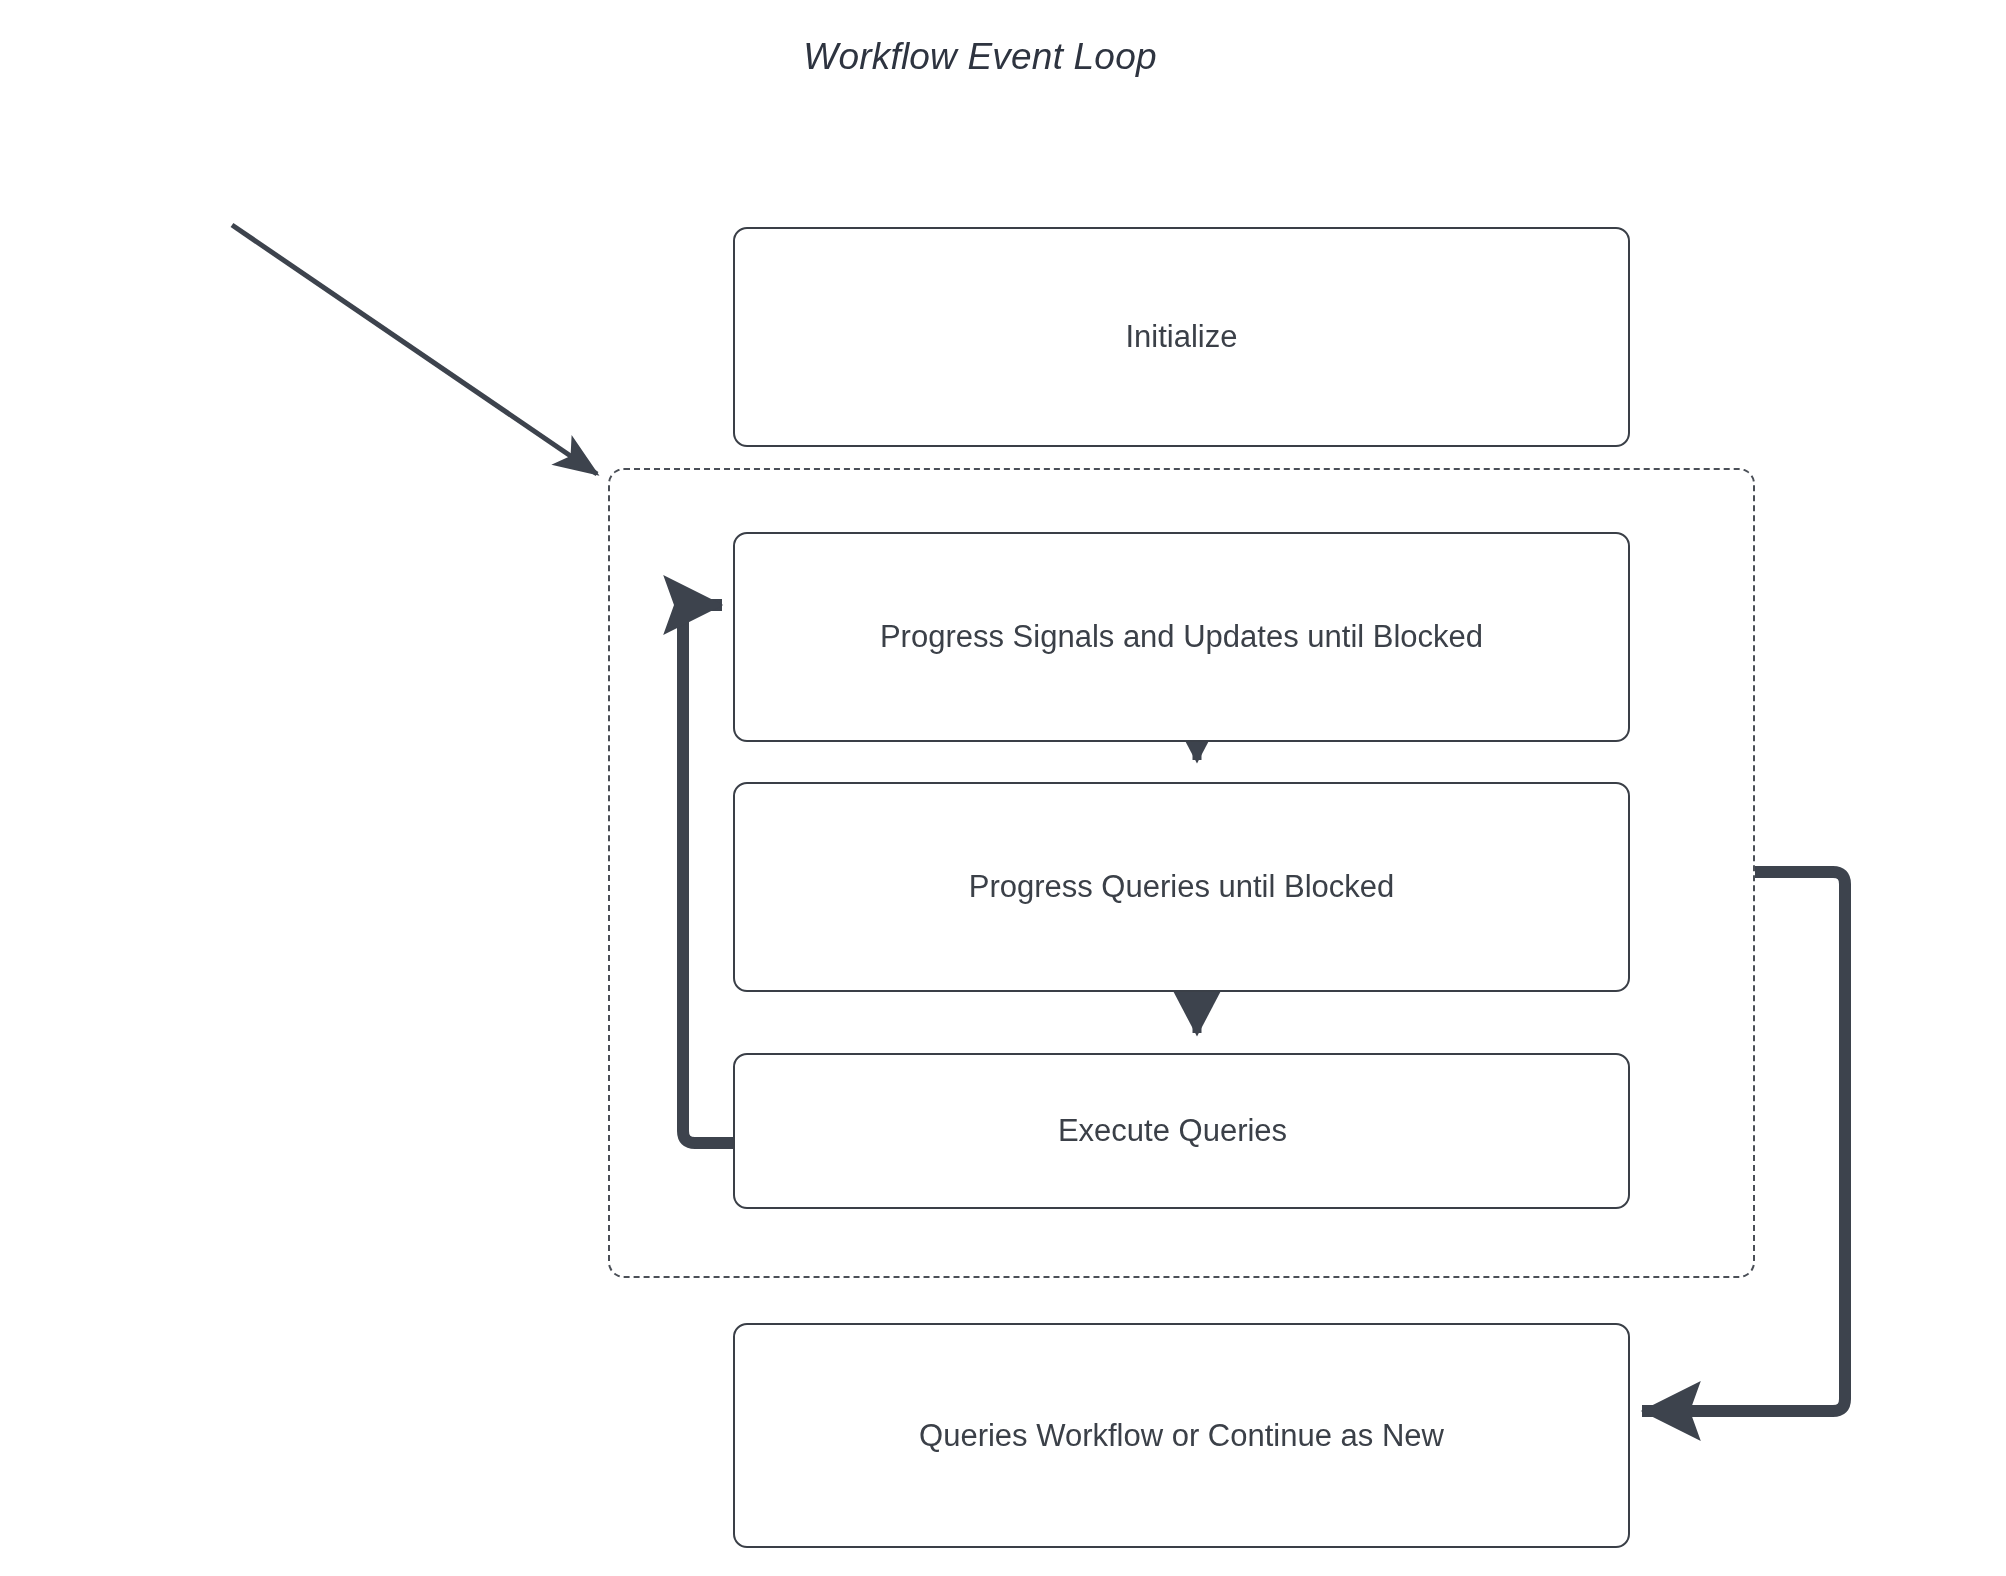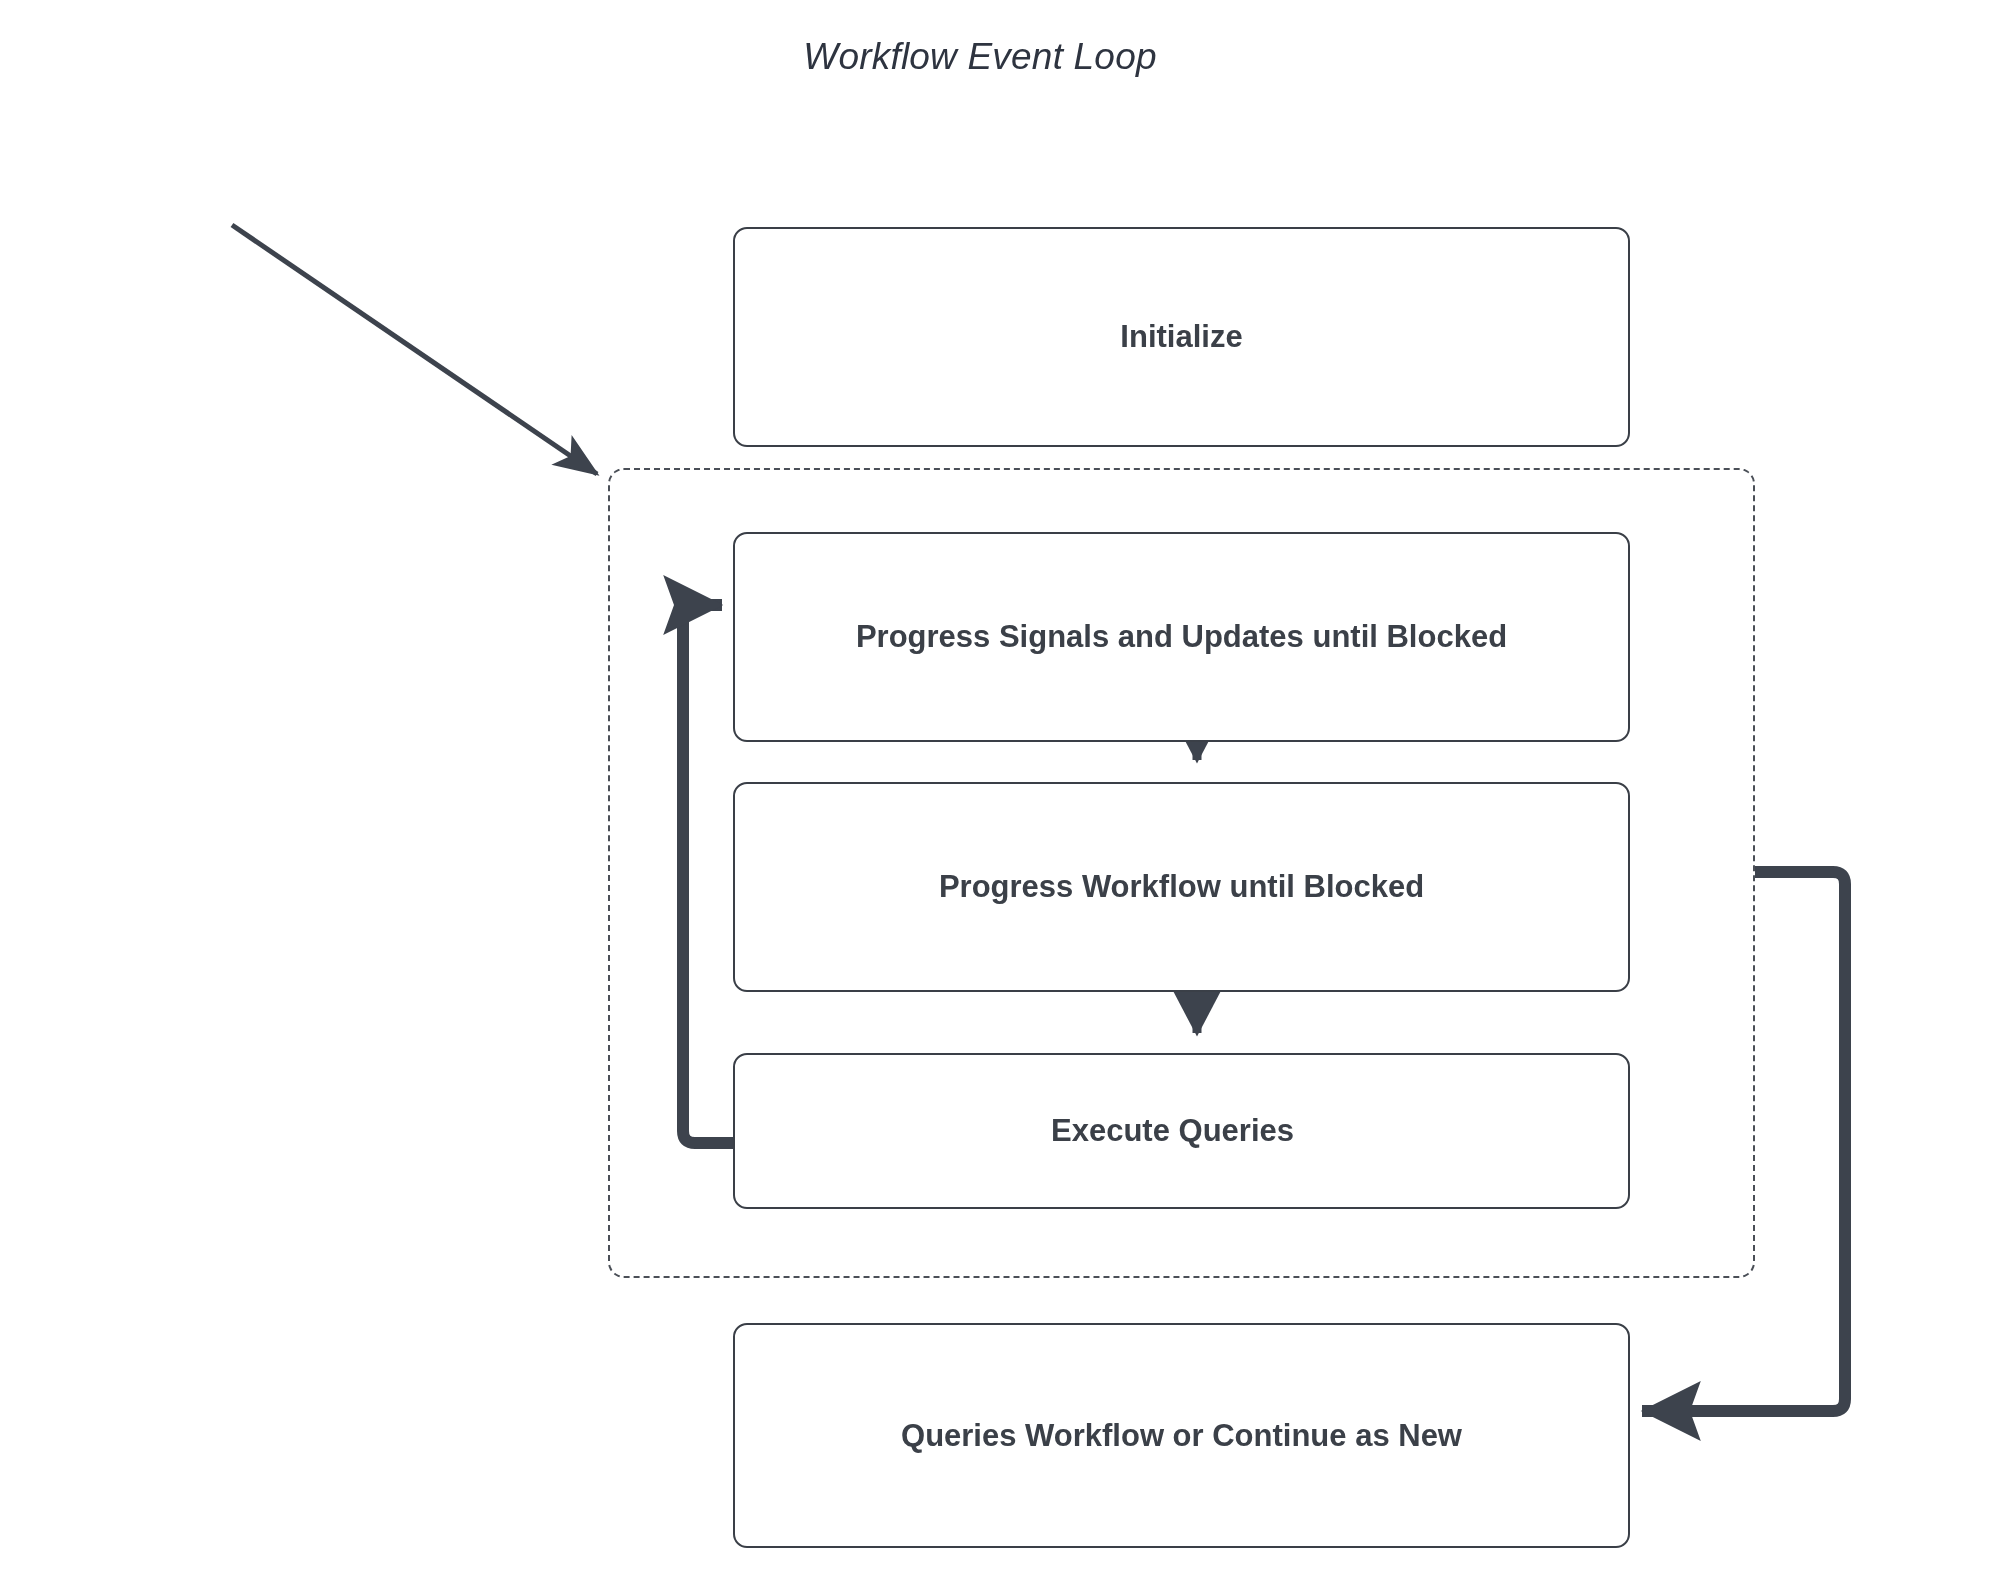--- a/index.html
+++ b/index.html
@@ -53,21 +53,20 @@
     border: 2px solid #3a3f47;
     border-radius: 14px;
     background: #ffffff;
     display: flex;
     align-items: center;
     justify-content: center;
     text-align: center;
     font-size: 31px;
     color: #3b4048;
     padding: 0 26px;
-    font-weight: bold;
   }
   .loop-container {
     position: absolute;
     box-sizing: border-box;
     border: 2px dashed #4a4f57;
     border-radius: 16px;
     background: transparent;
   }
 </style>
 </head>
@@ -116,21 +115,21 @@
     <span>Initialize</span>
   </div>
 
   <div class="loop-container" style="left:608px; top:468px; width:1147px; height:810px;"></div>
 
   <div class="node" style="left:733px; top:532px; width:897px; height:210px;justify-content:center;">
     <span>Progress Signals and Updates until Blocked</span>
   </div>
 
   <div class="node" style="left:733px; top:782px; width:897px; height:210px;">
-    <span>Progress Workflow until Blocked</span>
+    <span>Progress Queries until Blocked</span>
   </div>
 
   <div class="node" style="left:733px; top:1053px; width:897px; height:156px;padding-left:8px;">
     <span>Execute Queries</span>
   </div>
 
   <div class="node" style="left:733px; top:1323px; width:897px; height:225px;">
     <span>Queries Workflow or Continue as New</span>
   </div>
 

